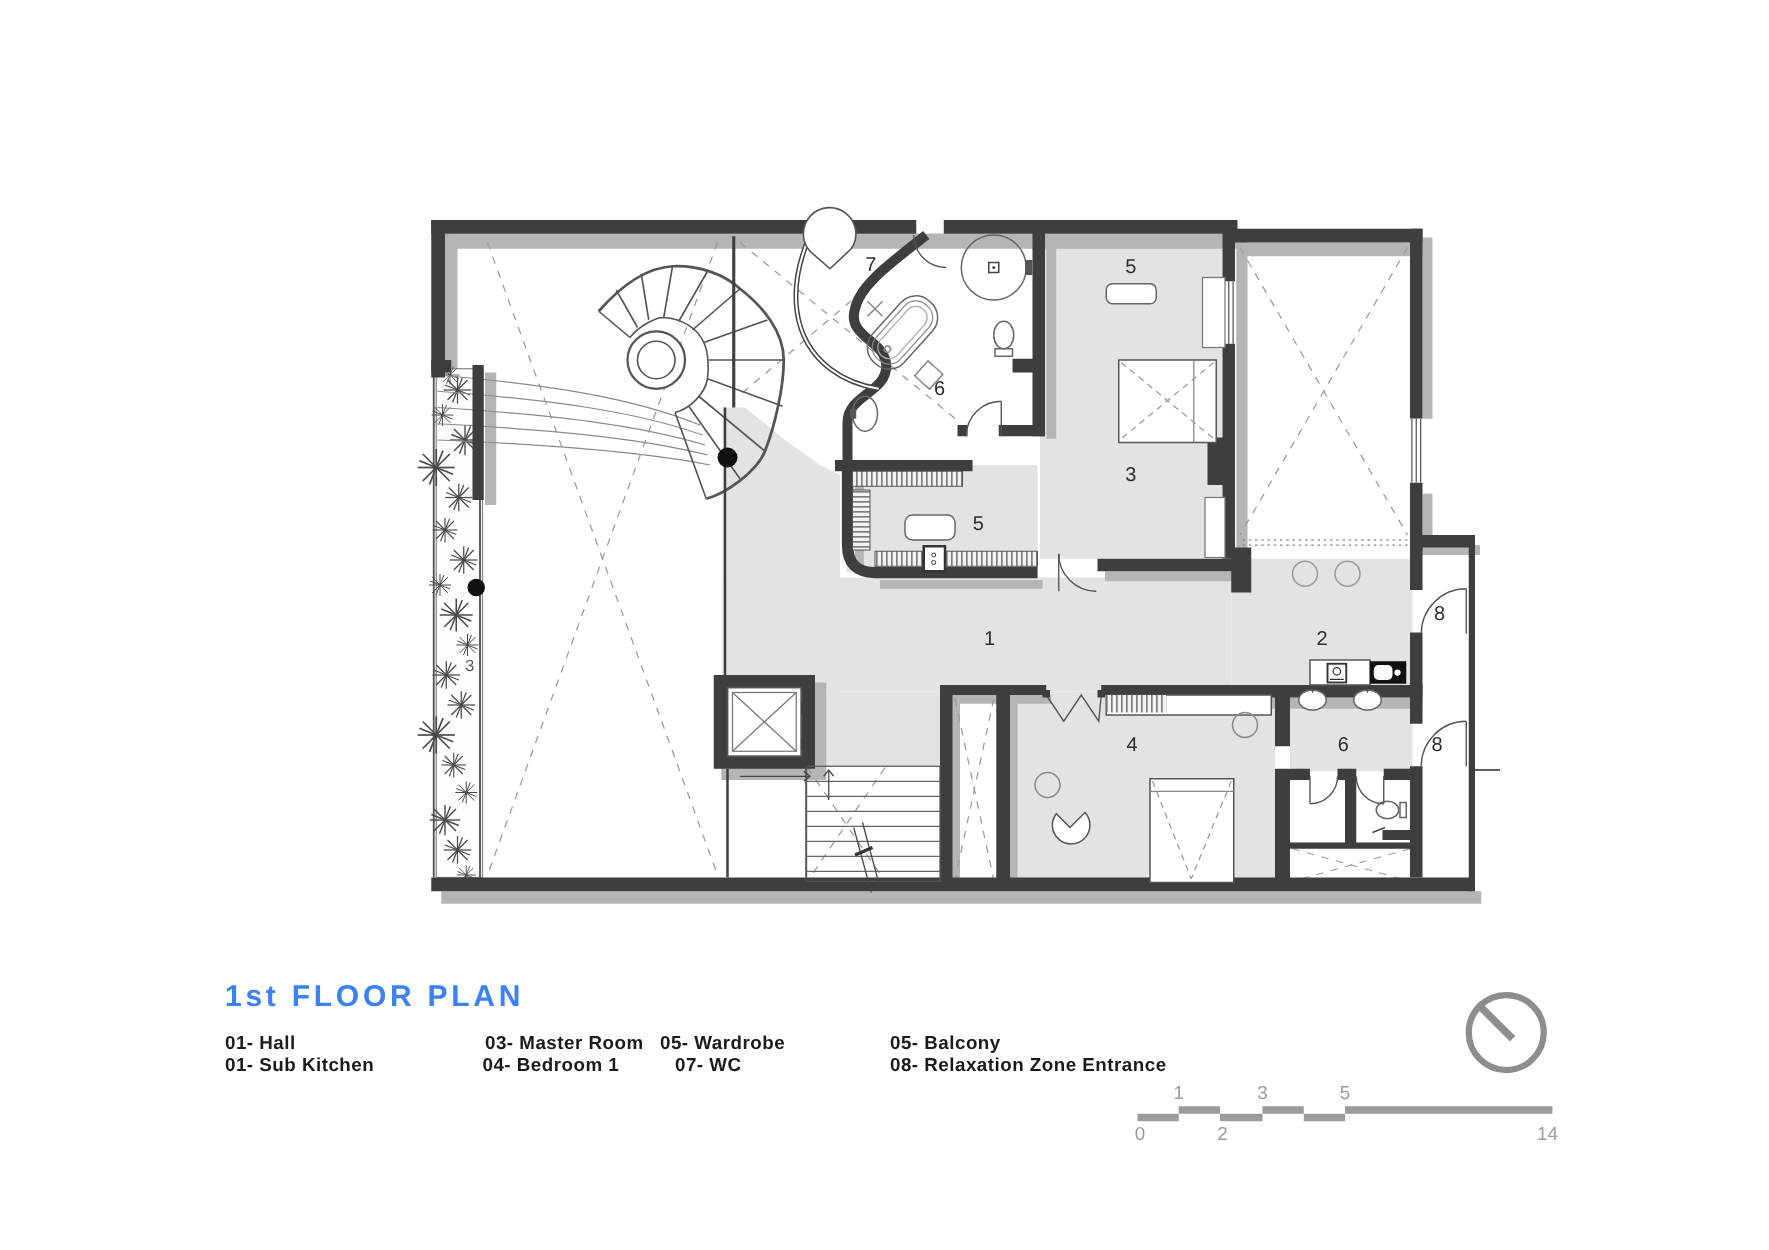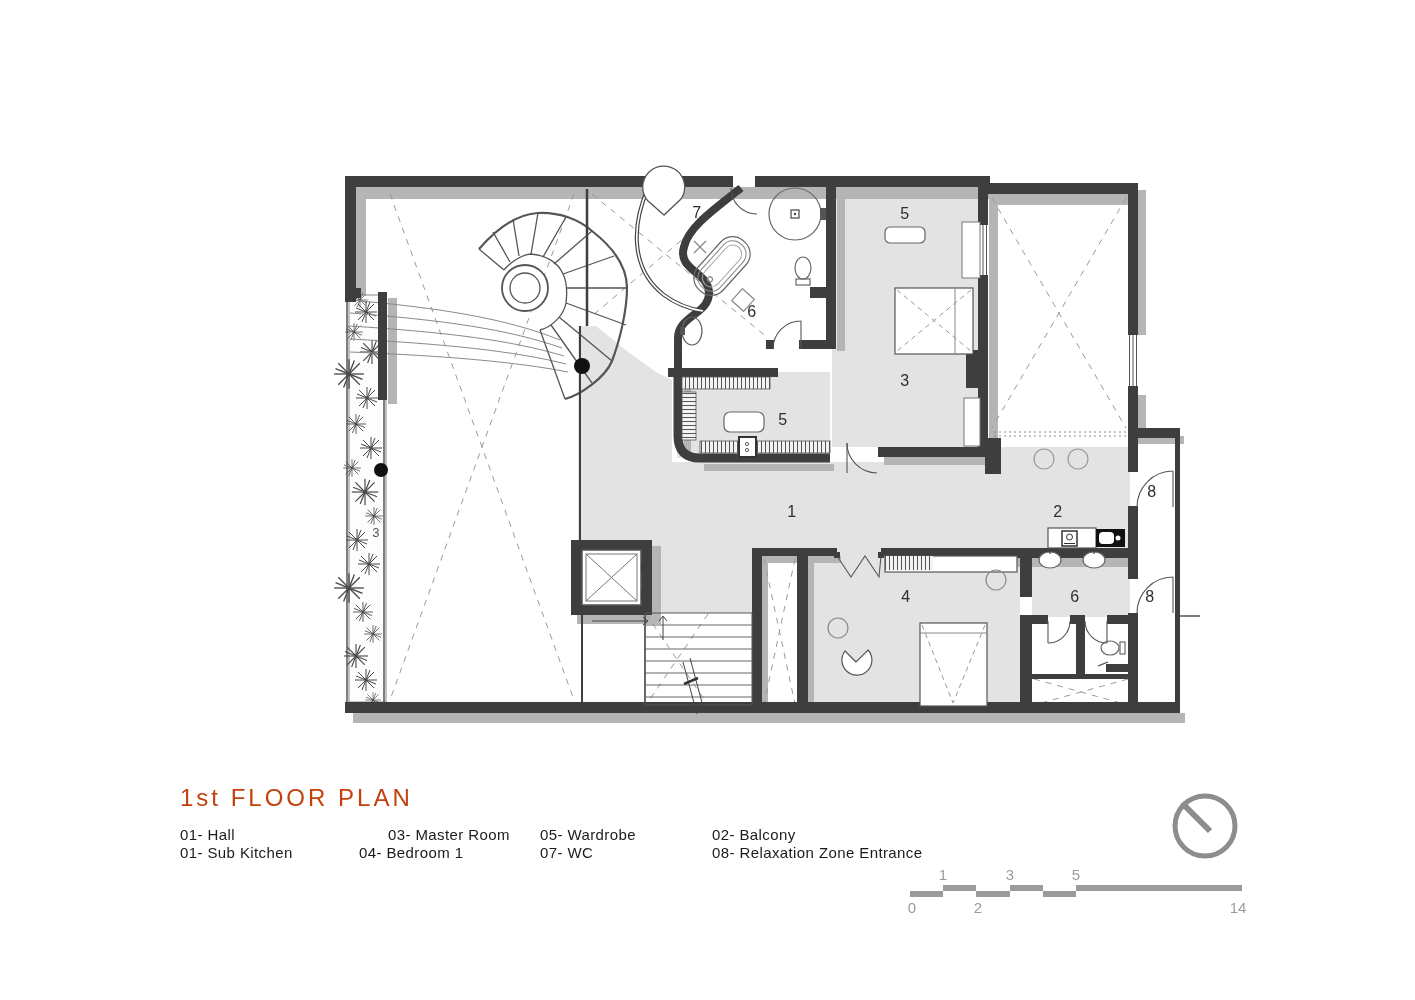--- a/index.html
+++ b/index.html
@@ -2,23 +2,23 @@
 <html><head>
 <meta charset="utf-8">
 <style>
   html,body{margin:0;padding:0;background:#fff;}
   .page{position:relative;width:1415px;height:1000px;background:#fff;overflow:hidden;
         font-family:"Liberation Sans",sans-serif;}
   svg.plan{position:absolute;left:0;top:0;}
   .plab{position:absolute;transform:translate(-50%,-50%);font-size:16px;color:#2e2e2e;
         letter-spacing:.5px;}
   .plab.small{font-size:13px;color:#555;}
-  .title{position:absolute;left:180px;top:784px;font-size:24px;font-weight:normal;
-         color:#c2410c;letter-spacing:3px;text-align:center;}
-  .leg{position:absolute;font-size:15px;color:#1b1b1b;letter-spacing:.4px;white-space:nowrap;}
+  .title{position:absolute;left:180px;top:784px;font-size:24px;font-weight:bold;
+         color:#3b82f6;letter-spacing:3px;text-align:center;}
+  .leg{position:absolute;font-size:15px;color:#1b1b1b;letter-spacing:.4px;white-space:nowrap;font-weight:bold;}
   .sc-seg{position:absolute;height:6px;background:#9b9b9b;}
   .sc-lab{position:absolute;transform:translateX(-50%);font-size:15px;color:#9b9b9b;}
 </style>
 </head>
 <body>
 
 <div class="page">
 
 <svg class="plan" width="1415" height="1000" viewBox="0 0 1415 1000">
   <defs>
@@ -377,24 +377,24 @@
 <span class="plab" style="left:1152px;top:492px">8</span>
 <span class="plab" style="left:906px;top:597px">4</span>
 <span class="plab" style="left:1075px;top:597px">6</span>
 <span class="plab" style="left:1150px;top:597px">8</span>
 <span class="plab small" style="left:376px;top:532px">3</span>
 
 <div class="title">1st FLOOR PLAN</div>
 <span class="leg" style="left:180px;top:826px">01- Hall</span>
 <span class="leg" style="left:180px;top:844px">01- Sub Kitchen</span>
 <span class="leg" style="left:388px;top:826px">03- Master Room</span>
-<span class="leg" style="left:359px;top:844px">04- Bedroom 1</span>
-<span class="leg" style="left:540px;top:826px">05- Wardrobe</span>
+<span class="leg" style="left:386px;top:844px">04- Bedroom 1</span>
+<span class="leg" style="left:528px;top:826px">05- Wardrobe</span>
 <span class="leg" style="left:540px;top:844px">07- WC</span>
-<span class="leg" style="left:712px;top:826px">02- Balcony</span>
+<span class="leg" style="left:712px;top:826px">05- Balcony</span>
 <span class="leg" style="left:712px;top:844px">08- Relaxation Zone Entrance</span>
 
 <div>
   <div class="sc-seg" style="left:910px;top:891px;width:33px"></div>
   <div class="sc-seg" style="left:976px;top:891px;width:34px"></div>
   <div class="sc-seg" style="left:1043px;top:891px;width:33px"></div>
   <div class="sc-seg" style="left:943px;top:885px;width:33px"></div>
   <div class="sc-seg" style="left:1010px;top:885px;width:33px"></div>
   <div class="sc-seg" style="left:1076px;top:885px;width:166px"></div>
   <span class="sc-lab" style="left:943px;top:866px">1</span>

